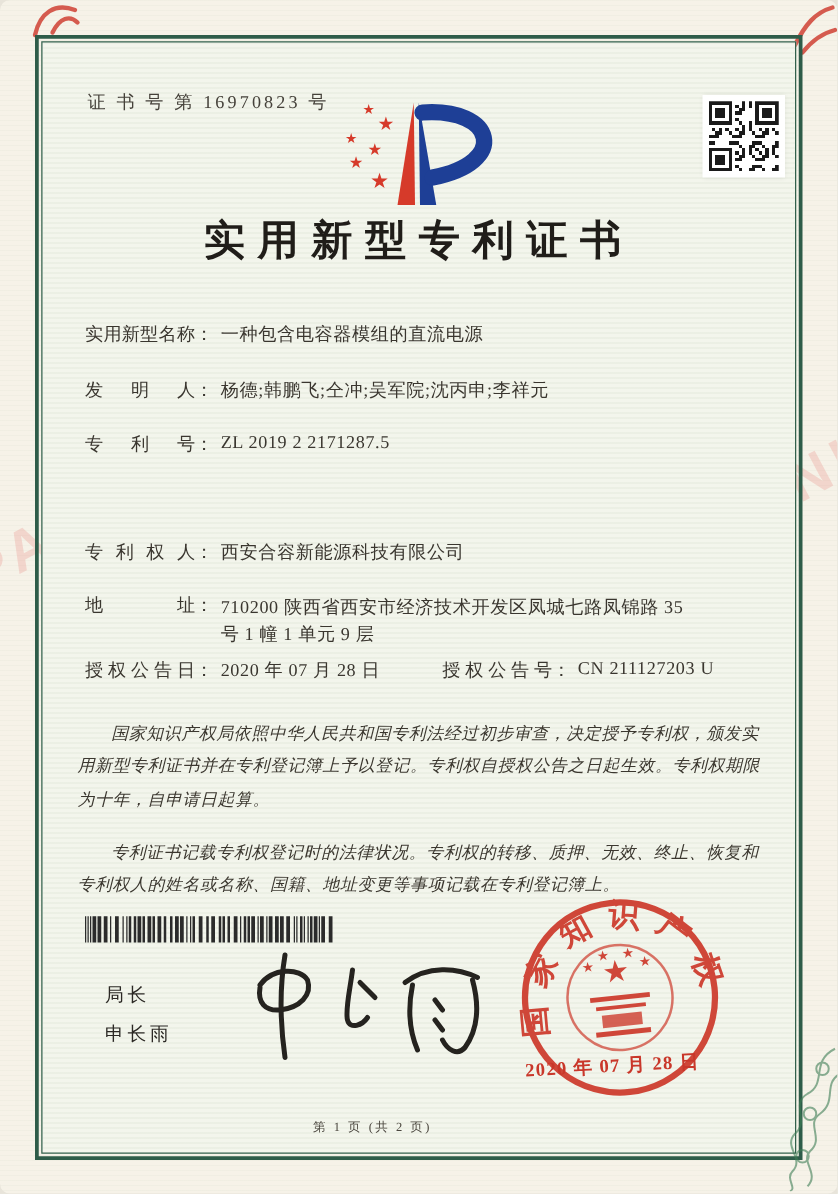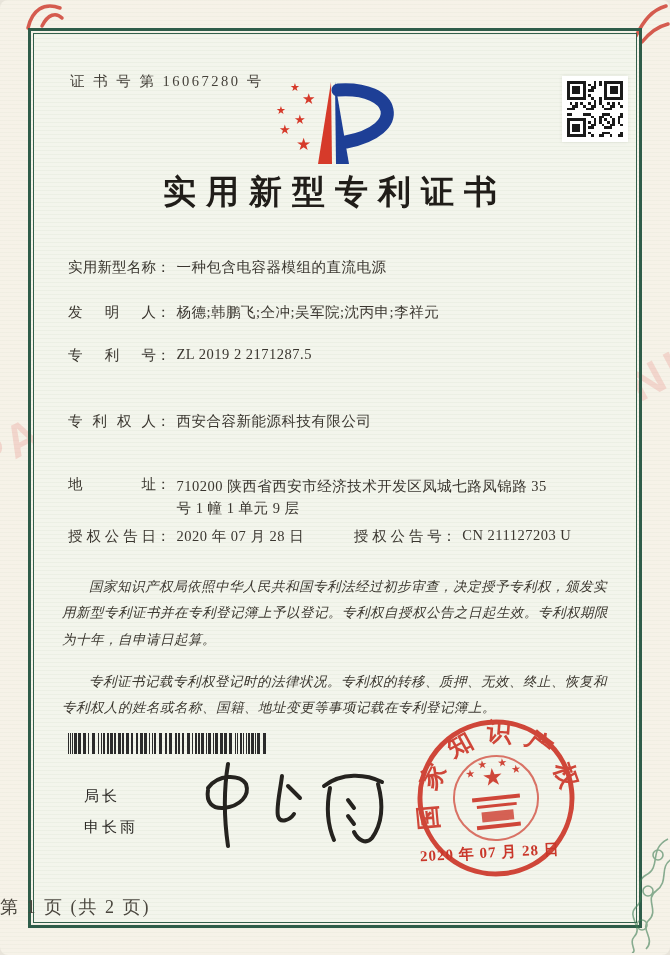--- a/index.html
+++ b/index.html
@@ -51,21 +51,21 @@
   .barcode{position:absolute;left:68px;top:733px;width:198px;height:21px;}
   .officer{position:absolute;left:68px;top:787px;font-size:15px;letter-spacing:3px;color:#2b2824;}
   .officer div{margin-bottom:12px;margin-left:16px;}
   .signature{position:absolute;left:182px;top:758px;}
   .seal{position:absolute;left:398px;top:700px;width:196px;height:196px;}
   .seal-date{
     position:absolute;left:420px;top:843px;width:160px;
     color:#c9372a;font-size:15px;font-weight:700;letter-spacing:1px;
     transform:rotate(-3deg);white-space:nowrap;
   }
-  .page-info{position:absolute;left:0;top:895px;width:596px;font-size:18px;letter-spacing:2px;color:#4a463e;}
+  .page-info{position:absolute;left:0;top:895px;width:596px;text-align:center;font-size:10px;letter-spacing:2px;color:#4a463e;}
   .corner-mark{position:absolute;pointer-events:none;}
   .ornament{position:absolute;right:-4px;bottom:2px;pointer-events:none;}
 </style>
 </head>
 <body>
 
 <div class="page">
 
   <span class="wm" style="left:128px;top:96px;">CNIPA</span>
   <span class="wm" style="left:408px;top:268px;">CNIPA</span>
@@ -76,21 +76,21 @@
 
   <svg class="corner-mark" style="left:22px;top:-2px;" width="44" height="36">
     <path d="M6,30 C10,12 22,4 38,10 M20,28 C26,16 34,14 40,20" stroke="#cf4134" stroke-width="3.5" fill="none" stroke-linecap="round" opacity="0.85"></path>
   </svg>
   <svg class="corner-mark" style="left:632px;top:2px;" width="40" height="44">
     <path d="M4,34 C12,18 20,8 34,4 M10,40 C18,30 28,24 36,22" stroke="#cf4134" stroke-width="3.5" fill="none" stroke-linecap="round" opacity="0.85"></path>
   </svg>
 
   <div class="frame"></div>
 
-  <div class="cert-no">证 书 号 第 16067280 号</div>
+  <div class="cert-no">证 书 号 第 16970823 号</div>
 
   <svg class="logo" viewBox="0 0 180 90">
     <text x="50" y="72" font-size="17" fill="#d63a2a">★</text>
     <text x="33" y="56" font-size="13" fill="#d63a2a">★</text>
     <text x="48" y="46" font-size="13" fill="#d63a2a">★</text>
     <text x="30" y="36" font-size="11" fill="#d63a2a">★</text>
     <text x="56" y="26" font-size="15" fill="#d63a2a">★</text>
     <text x="44" y="13" font-size="11" fill="#d63a2a">★</text>
     <polygon points="85,4 72,86 86,86" fill="#d63a2a"></polygon>
     <polygon points="89,4 90,86 103,86" fill="#1e3f96"></polygon>
@@ -204,21 +204,21 @@
 
   <div class="frow" style="top:258px;">
     <span class="flabel">实用新型名称</span><span class="fcolon">：</span><span class="fvalue">一种包含电容器模组的直流电源</span>
   </div>
   <div class="frow" style="top:303px;">
     <span class="flabel">发明人</span><span class="fcolon">：</span><span class="fvalue">杨德;韩鹏飞;仝冲;吴军院;沈丙申;李祥元</span>
   </div>
   <div class="frow" style="top:346px;">
     <span class="flabel">专利号</span><span class="fcolon">：</span><span class="fvalue">ZL 2019 2 2171287.5</span>
   </div>
-  <div class="frow" style="top:412px;">
+  <div class="frow" style="top:432px;">
     <span class="flabel">专利权人</span><span class="fcolon">：</span><span class="fvalue">西安合容新能源科技有限公司</span>
   </div>
   <div class="frow" style="top:475px;">
     <span class="flabel">地址</span><span class="fcolon">：</span><span class="addr-lines"><span>710200 陕西省西安市经济技术开发区凤城七路凤锦路 35</span><br><span>号 1 幢 1 单元 9 层</span></span>
   </div>
   <div class="frow" style="top:527px;">
     <span><span class="flabel">授权公告日</span><span class="fcolon">：</span><span class="fvalue">2020 年 07 月 28 日</span></span>
     <span class="grant2"><span class="flabel">授权公告号</span><span class="fcolon">：</span><span class="fvalue">CN 211127203 U</span></span>
   </div>
 

